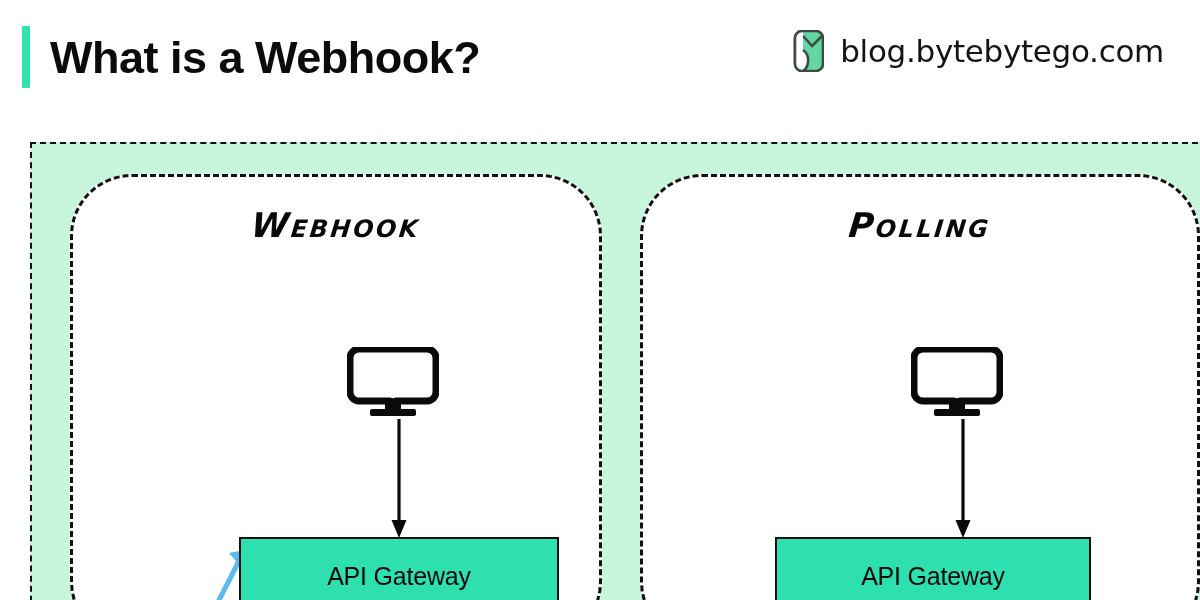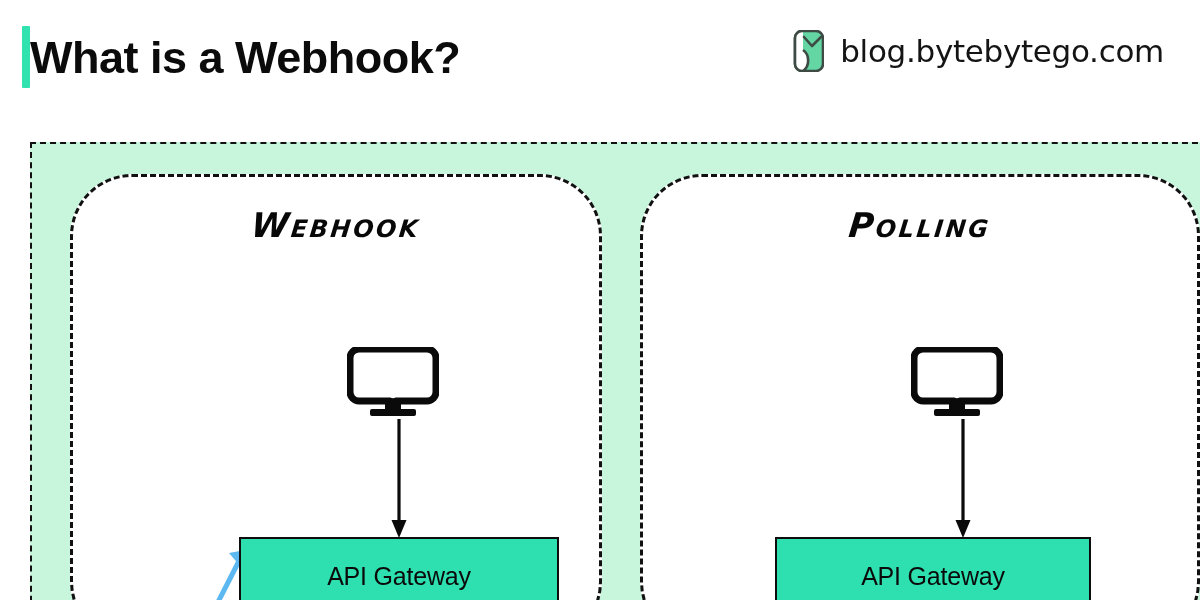--- a/index.html
+++ b/index.html
@@ -25,20 +25,21 @@
     left:0; top:0;
     width:1200px;
     height:128px;
   }
 
   .title-wrap {
     position:absolute;
     left:22px; top:26px;
     display:flex;
     align-items:center;
+    gap:20px;
   }
 
   .accent-bar {
     width:8px;
     height:62px;
     background:#2FE2AE;
     border-radius:1px;
   }
 
   .page-title {

